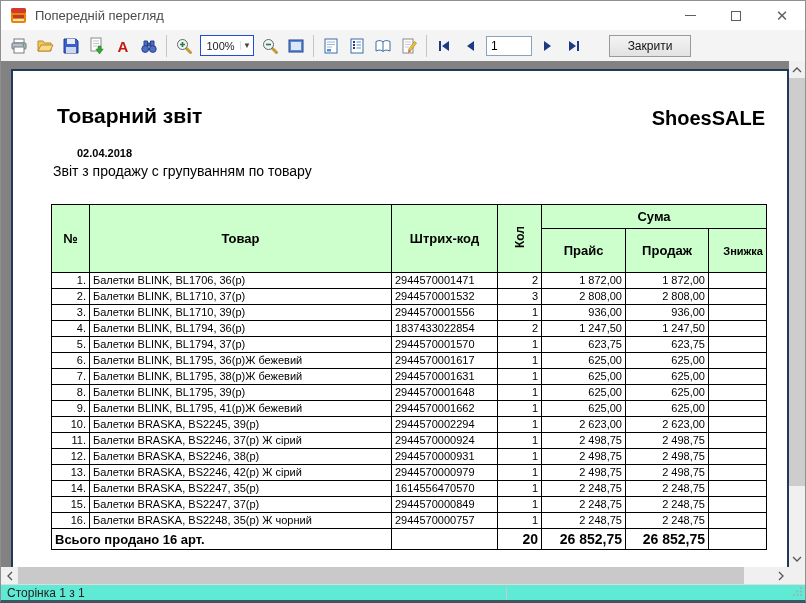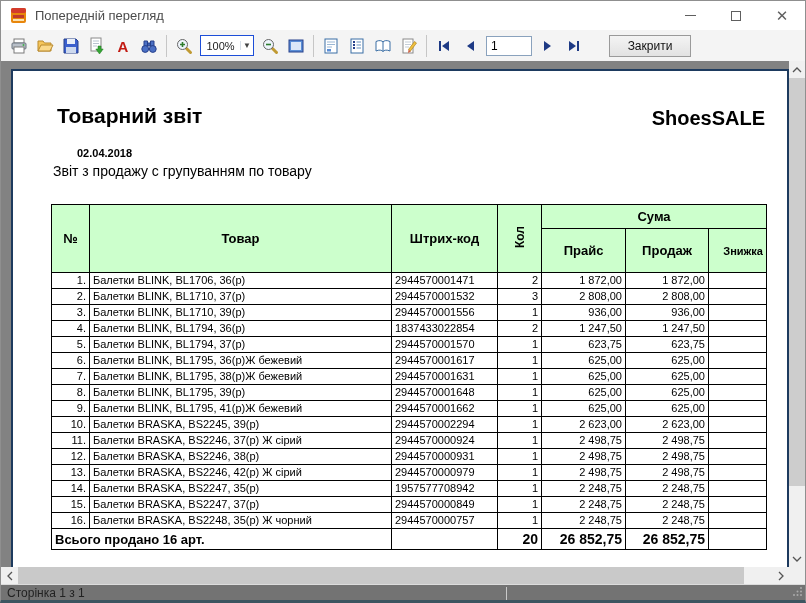--- a/index.html
+++ b/index.html
@@ -66,21 +66,21 @@
   .vscroll .arrow { position:absolute; left:0; width:16px; height:17px; display:flex; align-items:center; justify-content:center; }
   .vscroll .up { top:0; } .vscroll .down { bottom:0; }
   .v-thumb { position:absolute; left:0; top:17px; width:16px; height:408px; background:#cdcdcd; }
   .hscroll { position:absolute; left:0; top:566px; width:804px; height:17px; background:#f0f0f0; display:flex; }
   .h-arrow { width:17px; height:17px; display:flex; align-items:center; justify-content:center; }
   .h-track { position:relative; width:754px; height:17px; }
   .h-thumb { position:absolute; left:0; top:0; height:17px; width:726px; background:#c9c9c9; }
   .h-corner { width:16px; height:17px; background:#f0f0f0; }
 
   
-  .statusbar { position:absolute; left:0; top:583px; width:804px; height:17px; background:#737373;
+  .statusbar { position:absolute; left:0; top:583px; width:804px; height:17px; background:#5eead4;
                border-top:1px solid #dcdcdc; font-size:12px; color:#222; }
   .status-text { position:absolute; left:6px; top:1px; }
   .status-divider { position:absolute; left:505px; top:2px; width:1px; height:13px; background:#c9c9c9; }
   .grip { position:absolute; right:2px; bottom:2px; }
 </style>
 </head>
 <body>
 
 <div class="window">
 
@@ -375,21 +375,21 @@
                 <td class="c-product">Балетки BRASKA, BS2246, 42(р) Ж сірий</td>
                 <td class="c-barcode">2944570000979</td>
                 <td class="c-qty">1</td>
                 <td class="c-price num-cell">2 498,75</td>
                 <td class="c-sale num-cell">2 498,75</td>
                 <td class="c-discount"></td>
               </tr>
               <tr>
                 <td class="c-num">14.</td>
                 <td class="c-product">Балетки BRASKA, BS2247, 35(р)</td>
-                <td class="c-barcode">1957577708942</td>
+                <td class="c-barcode">1614556470570</td>
                 <td class="c-qty">1</td>
                 <td class="c-price num-cell">2 248,75</td>
                 <td class="c-sale num-cell">2 248,75</td>
                 <td class="c-discount"></td>
               </tr>
               <tr>
                 <td class="c-num">15.</td>
                 <td class="c-product">Балетки BRASKA, BS2247, 37(р)</td>
                 <td class="c-barcode">2944570000849</td>
                 <td class="c-qty">1</td>

